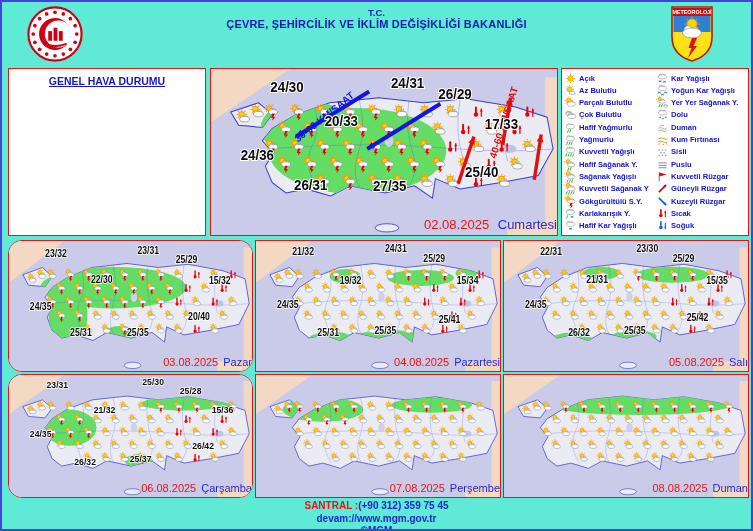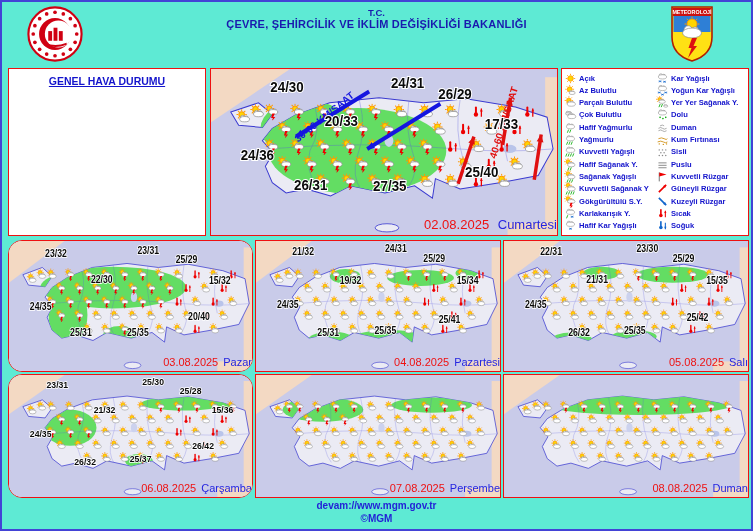--- a/index.html
+++ b/index.html
@@ -1233,20 +1233,21 @@
         <use href="#ic-cs" x="184" y="102" width="16" height="16"></use>
         <use href="#ic-cs" x="210" y="102" width="16" height="16"></use>
         <use href="#ic-cs" x="236" y="102" width="16" height="16"></use>
         <use href="#ic-cs" x="262" y="102" width="16" height="16"></use>
         <use href="#ic-cs" x="288" y="102" width="16" height="16"></use>
       </svg>
     <div class="map-date"><span class="d">08.08.2025</span><span class="dy">Duman</span></div>
   </div>
 
   <div class="foot">
+    <div><span class="santral">SANTRAL :</span><span>(+90 312) 359 75 45</span></div>
     <div>devam://www.mgm.gov.tr</div>
     <div>©MGM</div>
   </div>
 
   <svg class="defs-holder" id="defs-svg" aria-hidden="true">
       <symbol id="ic-cs" viewBox="0 0 16 16">
         <g stroke="#f90" stroke-width="1">
           <circle cx="6" cy="5.5" r="2.8" fill="#ffd500"></circle>
           <line x1="9.6" y1="5.5" x2="11.2" y2="5.5"></line>
           <line x1="8.5" y1="8.0" x2="9.7" y2="9.2"></line>

